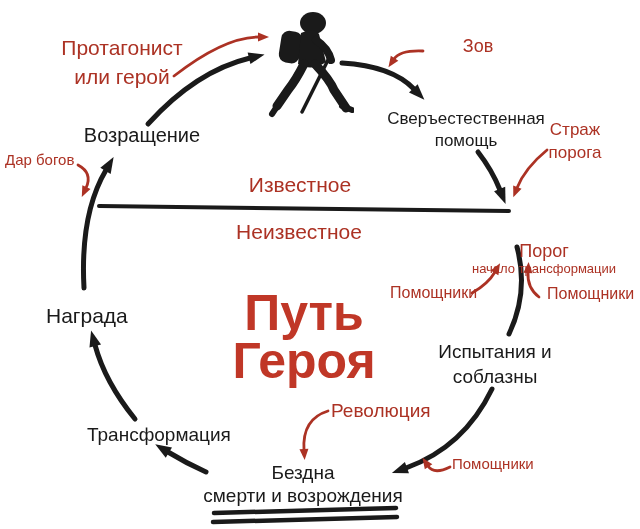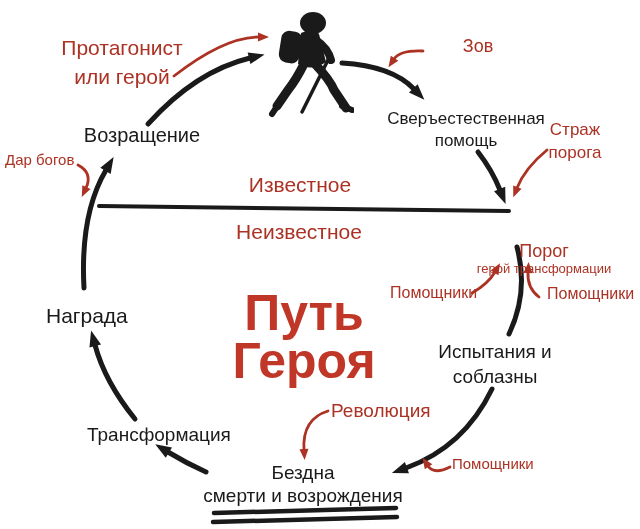--- a/index.html
+++ b/index.html
@@ -93,21 +93,21 @@
     <div>порога</div>
   </div>
 
   <div class="lb rd" style="left:5px;top:151px;font-size:15px;">Дар богов</div>
 
   <div class="lb rd ctr" style="left:300px;top:173px;font-size:21px;">Известное</div>
   <div class="lb rd ctr" style="left:299px;top:220px;font-size:21px;">Неизвестное</div>
 
   <div class="lb rd ctr" style="left:544px;top:210px;margin-top:31px;">
     <div style="font-size:18px;line-height:20px;">Порог</div>
-    <div style="font-size:13px;line-height:15px;">герой трансформации</div>
+    <div style="font-size:13px;line-height:15px;">начало трансформации</div>
   </div>
 
   <div class="lb rd" style="left:390px;top:284px;font-size:16px;">Помощники</div>
   <div class="lb rd" style="left:547px;top:285px;font-size:16px;">Помощники</div>
 
   <div class="lb title ctr" style="left:304px;top:289px;font-size:50px;line-height:48px;">
     <div>Путь</div>
     <div>Героя</div>
   </div>
 

